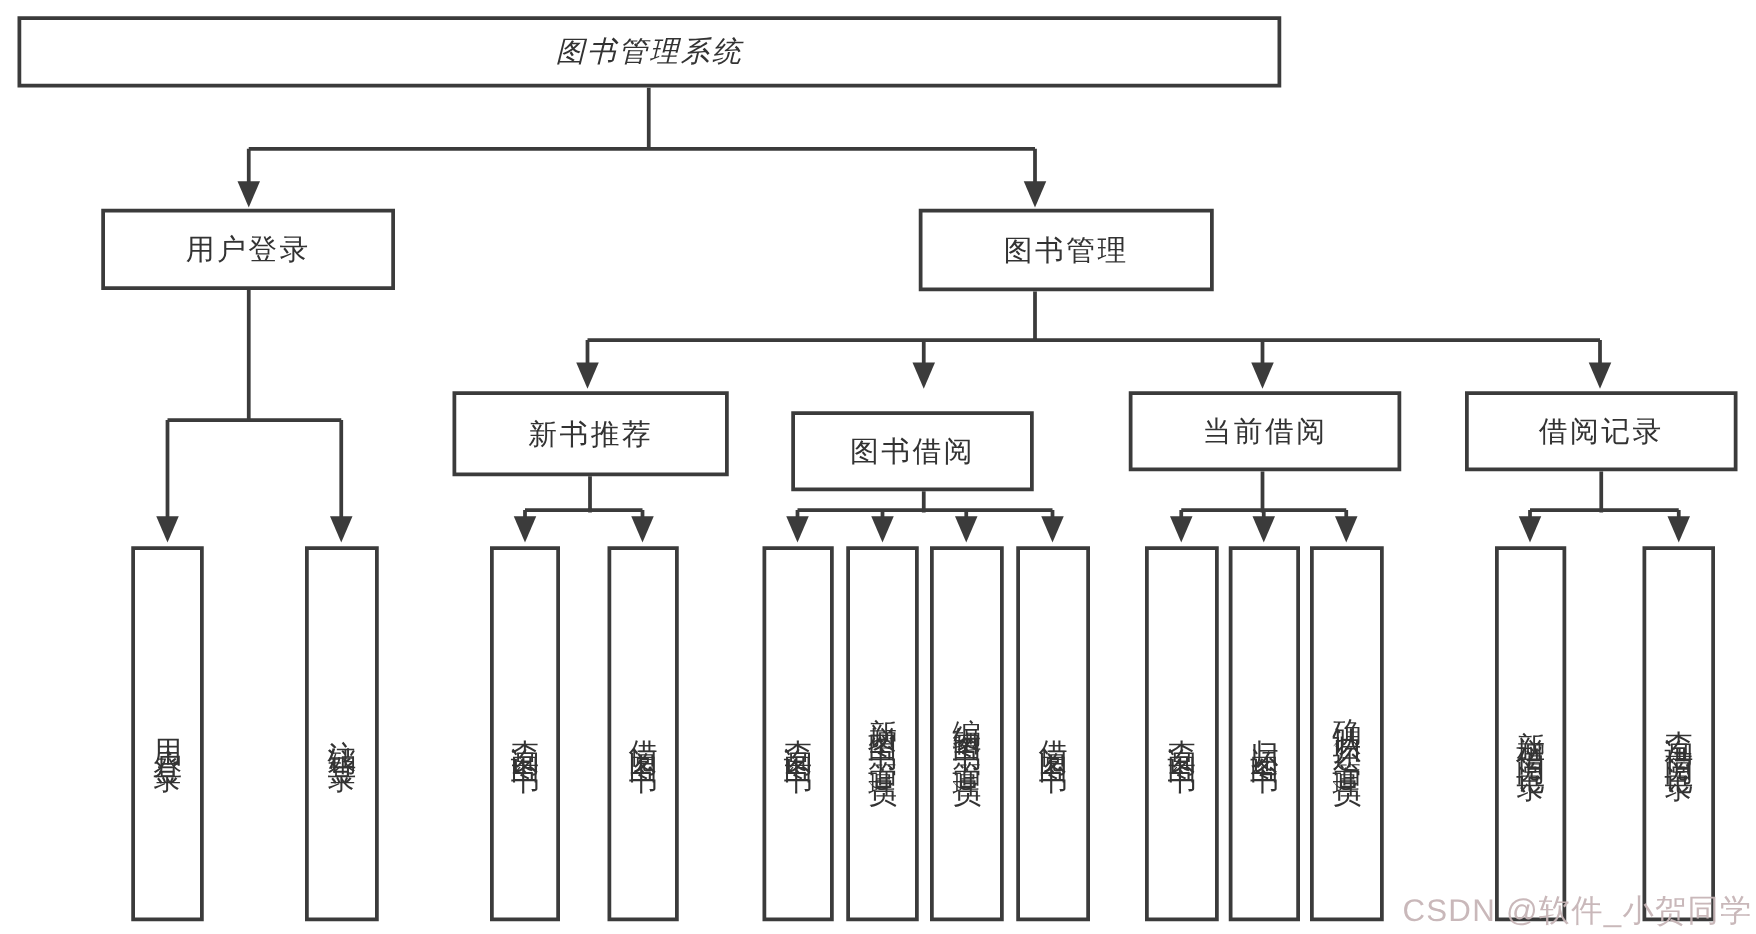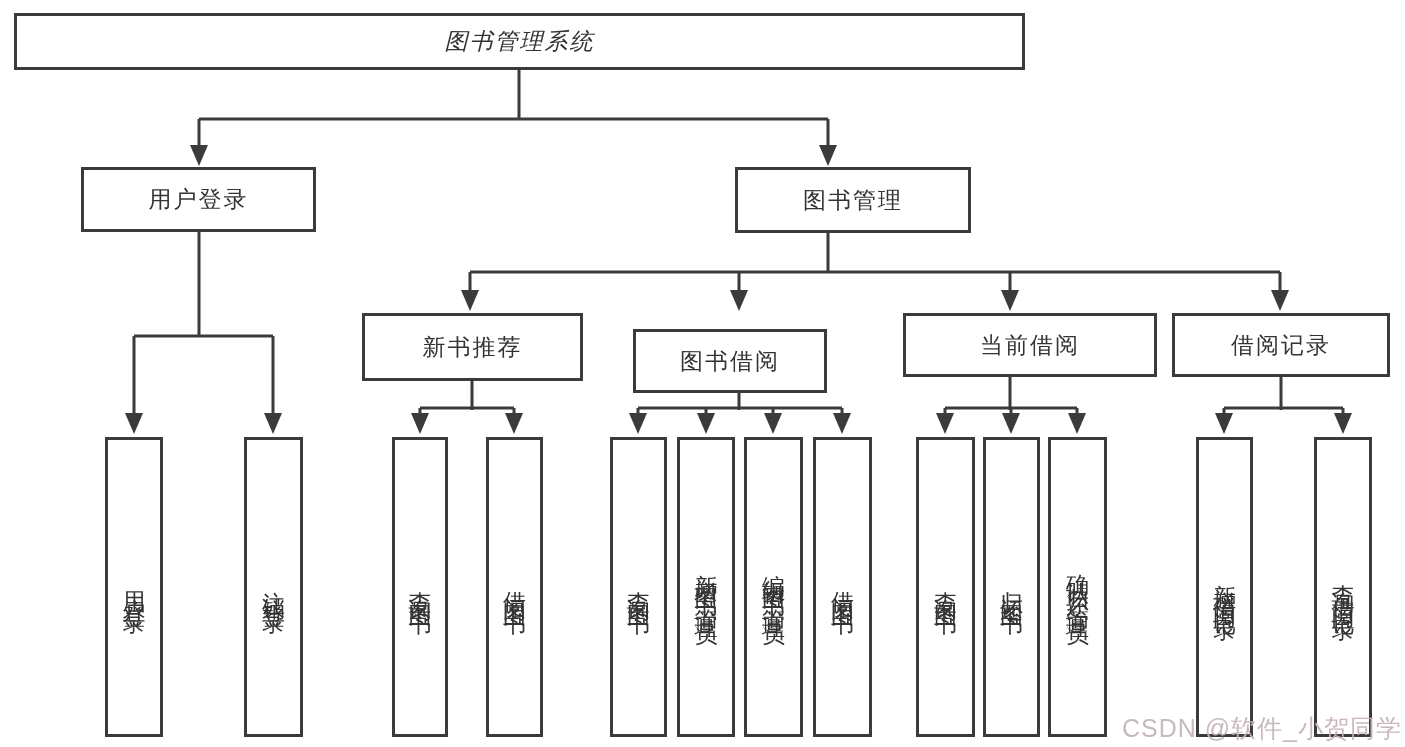--- a/index.html
+++ b/index.html
@@ -94,21 +94,21 @@
     </g>
   </svg>
 
   <div class="node" style="left:14px; top:13px; width:1011px; height:57px;font-style:italic;">图书管理系统</div>
 
   <div class="node" style="left:81px; top:167px; width:235px; height:65px;">用户登录</div>
   <div class="node" style="left:711px; top:167px; width:236px; height:66px;margin-left:24px;">图书管理</div>
 
   <div class="node" style="left:362px; top:313px; width:221px; height:68px;">新书推荐</div>
   <div class="node" style="left:633px; top:313px; width:194px; height:64px;margin-top:16px;">图书借阅</div>
-  <div class="node" style="left:903px; top:313px; width:254px; height:64px;">当前借阅</div>
+  <div class="node" style="left:903px; top:313px; width:218px; height:64px;">当前借阅</div>
   <div class="node" style="left:1172px; top:313px; width:218px; height:64px;text-align:right;">借阅记录</div>
 
   <div class="leaf" style="left:105px; width:58px;">用户登录</div>
   <div class="leaf" style="left:244px; width:59px;">注销登录</div>
 
   <div class="leaf" style="left:392px; width:56px;">查询图书</div>
   <div class="leaf" style="left:486px; width:57px;">借阅图书</div>
 
   <div class="leaf" style="left:610px; width:57px;">查询图书</div>
   <div class="leaf" style="left:677px; width:58px;">新增图书（管理员）</div>

